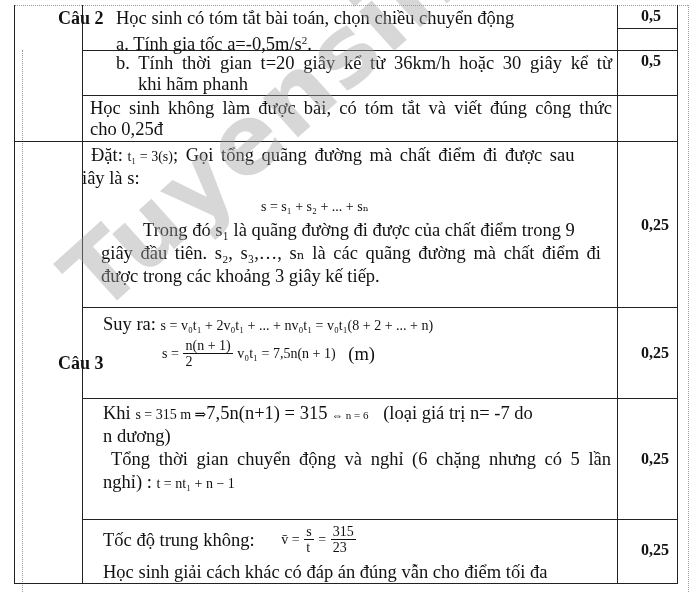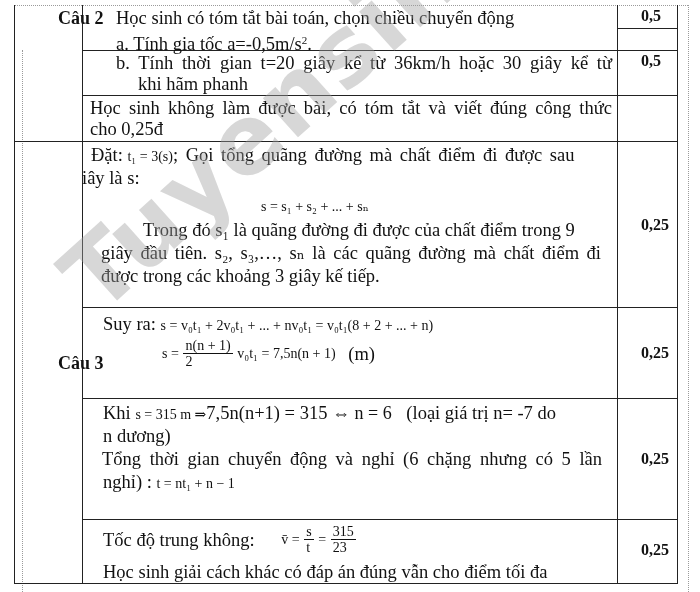--- a/index.html
+++ b/index.html
@@ -85,25 +85,25 @@
   <span class="math" style="vertical-align:middle;">s =</span>
   <span class="frac"><span class="num">n(n + 1)</span><span class="den">2</span></span>
   <span class="math" style="vertical-align:middle;">v₀t₁ = 7,5n(n + 1)</span>
   <span style="vertical-align:middle; margin-left:8px;">(m)</span>
 </div>
 <div class="score" style="top:344px;">0,25</div>
 
 <div class="txt" style="left:103px; top:402px;">
   <span>Khi</span>
   <span class="math">s = 315 m ⇒</span><span>7,5n(n+1) = 315</span>
-  <span class="math" style="font-size:18px;">⇔ n = 6</span>
+  <span class="math" style="font-size:11px;">⇔ n = 6</span>
   <span style="margin-left:10px;">(loại giá trị n= -7 do</span>
 </div>
 <div class="txt" style="left:103px; top:425px;">n dương)</div>
-<div class="txt justify" style="left:102px; top:448px; width:500px;">Tổng thời gian chuyển động và nghỉ (6 chặng nhưng có 5 lần</div>
+<div class="txt justify" style="left:111px; top:448px; width:500px;">Tổng thời gian chuyển động và nghỉ (6 chặng nhưng có 5 lần</div>
 <div class="txt" style="left:103px; top:471px;">
   <span>nghỉ) :</span>
   <span class="math">t = nt₁ + n − 1</span>
 </div>
 <div class="score" style="top:450px;">0,25</div>
 
 <div class="txt" style="left:103px; top:524px;">
   <span style="vertical-align:middle;">Tốc độ trung không:</span>
   <span class="math" style="vertical-align:middle; margin-left:22px;">v̄ =</span>
   <span class="frac"><span class="num">s</span><span class="den">t</span></span>

